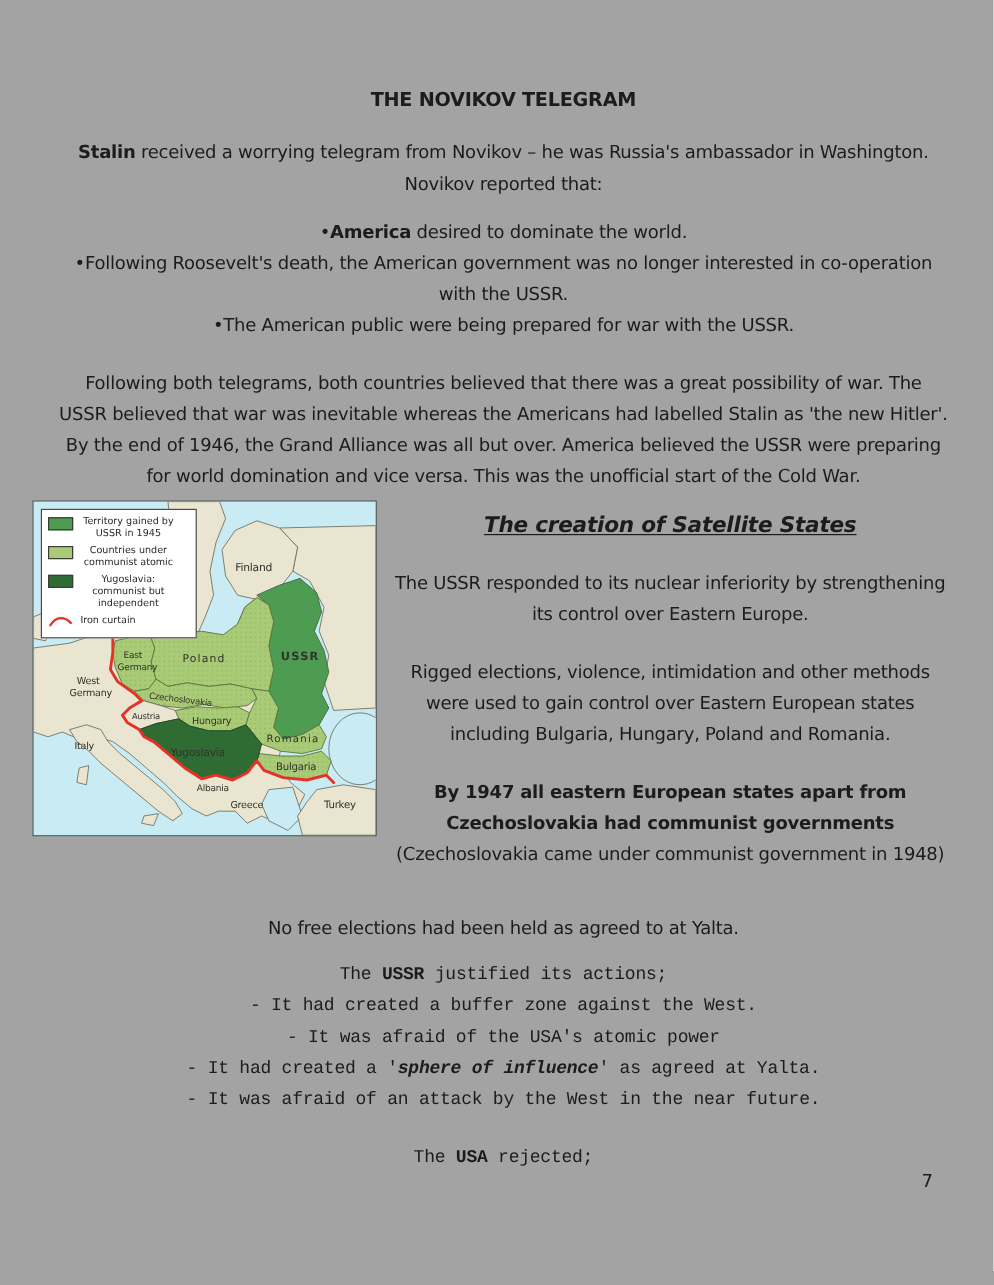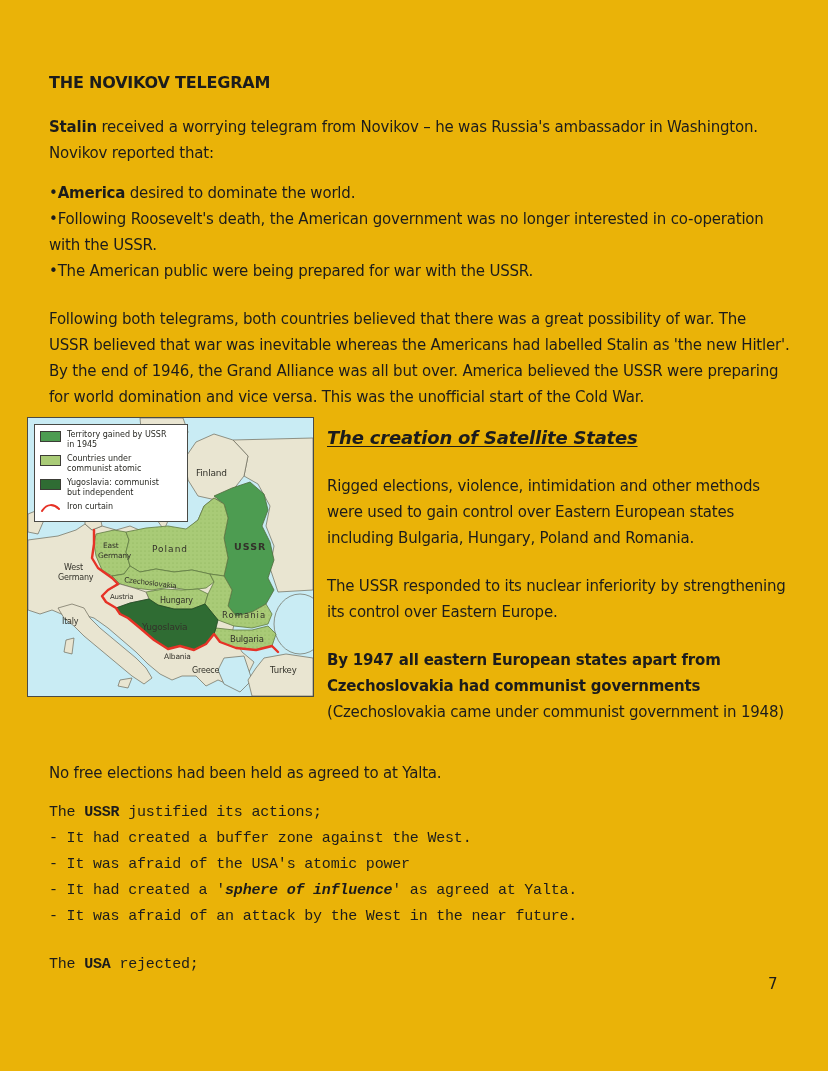--- a/index.html
+++ b/index.html
@@ -1,37 +1,37 @@
 <!DOCTYPE html>
 <html><head>
 <meta charset="utf-8">
 <style>
   html,body { margin:0; padding:0; background:#ffffff; }
   .page {
-    position:relative; width:828px; height:1071px; background:#eab308;
-    font-family:"DejaVu Sans", sans-serif; color:#1c1c1c; overflow:hidden;
+    position:relative; width:828px; height:1071px; background:#a3a3a3;
+    font-family:"DejaVu Sans", sans-serif; color:#1c1c1c; overflow:hidden;text-align:center;
   }
   .content {
     position:absolute; left:49px; top:70px; width:741px;
     font-size:15px; line-height:26px; letter-spacing:-0.2px;
   }
   .doc-title { font-weight:bold; font-size:16px; margin:0 0 18px 0; }
   .para { margin:0 0 14px 0; }
   .para-after-bullets { margin:0 0 7px 0; }
   .bullet-block { margin:0 0 22px 0; }
   b { font-weight:bold; }
   .columns { display:flex; align-items:flex-start; }
   .map-wrap {
     flex:none; position:relative; width:287px; height:280px;
     margin-left:-22px; border:1px solid #4a4a45; box-sizing:border-box;
     background:#c9ecf4;
   }
   .map-wrap svg.mapsvg { position:absolute; left:0; top:0; }
   .legend {
-    position:absolute; left:6px; top:6px; width:154px;
+    position:absolute; left:6px; top:6px; width:130px;
     background:#ffffff; border:1px solid #4a4a45; box-sizing:border-box;
     padding:5px 16px 3px 5px; z-index:5;
   }
   .legend-row { display:flex; align-items:flex-start; margin-bottom:4px; }
   .legend-swatch {
     flex:none; width:21px; height:11px; border:1px solid #3c3c36;
     margin-right:6px; margin-top:1px; box-sizing:border-box;
   }
   .legend-curve { flex:none; width:21px; height:12px; margin-right:6px; }
   .legend-label { font-size:8px; line-height:10px; letter-spacing:0; color:#2a2a24; }
@@ -149,22 +149,22 @@
             <svg class="legend-curve" viewBox="0 0 21 12">
                 <path d="M2,9 C7,1 14,2 19,7" stroke="#e63226" stroke-width="2" fill="none" stroke-linecap="round"></path>
               </svg>
             <div class="legend-label">Iron curtain</div>
           </div>
         </div>
       </div>
 
       <div class="right-col">
         <div class="sat-heading">The creation of Satellite States</div>
+        <p class="para">The USSR responded to its nuclear inferiority by strengthening its control over Eastern Europe.</p>
         <p class="para">Rigged elections, violence, intimidation and other methods were used to gain control over Eastern European states including Bulgaria, Hungary, Poland and Romania.</p>
-        <p class="para">The USSR responded to its nuclear inferiority by strengthening its control over Eastern Europe.</p>
         <p class="para"><b>By 1947 all eastern European states apart from Czechoslovakia had communist governments</b><span> (Czechoslovakia came under communist government in 1948)</span></p>
       </div>
     </div>
 
     <p class="para after-map">No free elections had been held as agreed to at Yalta.</p>
 
     <div class="line-block">
       <div><span>The </span><b>USSR</b><span> justified its actions;</span></div>
       <div>- It had created a buffer zone against the West.</div>
       <div>- It was afraid of the USA's atomic power</div>

